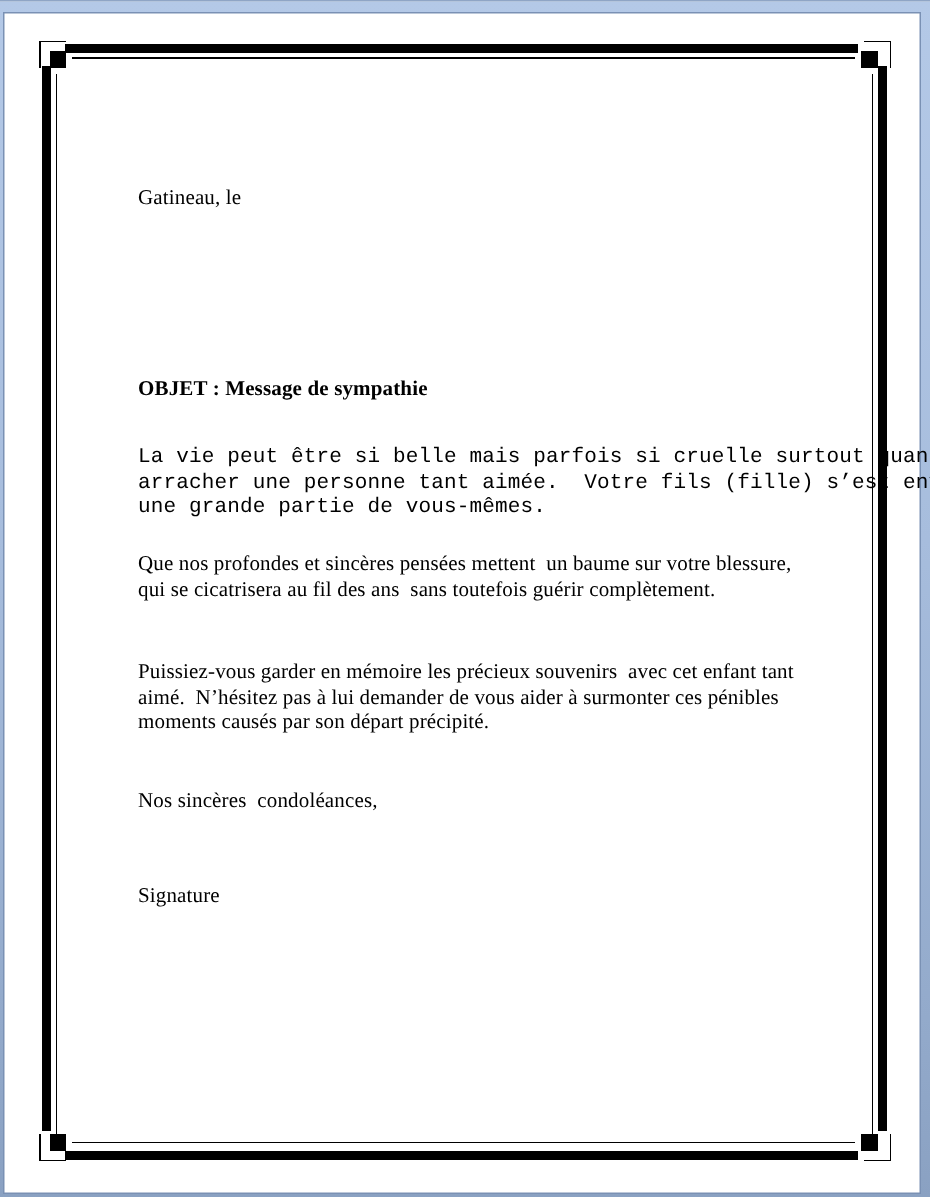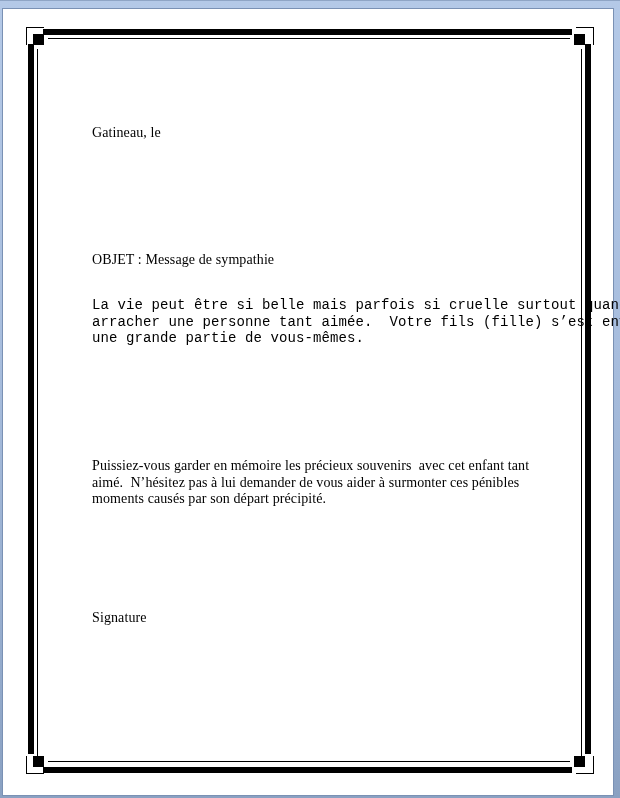--- a/index.html
+++ b/index.html
@@ -13,29 +13,29 @@
     position:absolute; left:2px; top:7px; width:610px; height:786px;
     background:#ffffff; border:1px solid #7a91b4; box-sizing:content-box;
   }
   .frame { position:absolute; left:0; top:0; z-index:2; }
   .letter { position:absolute; left:0; top:0; width:620px; height:572px; z-index:3;padding-left:27px; }
   .t {
     position:absolute; left:92px; color:#000;
     font:14px/16.5px "Liberation Serif","DejaVu Serif",serif;
     white-space:pre; letter-spacing:0.1px;
   }
-  .t.bold { font-weight:normal; }
+  .t.bold { font-weight:bold; }
   .pos-date      { top:124px; }
   .pos-recipient { top:186px; }
   .pos-subject   { top:251px; }
   .pos-p1        { top:296px;font-family:Liberation Mono, monospace; }
   .pos-p2        { top:368px; }
-  .pos-p3        { top:440px;margin-top:17px; }
+  .pos-p3        { top:440px; }
   .pos-closing   { top:526px; }
-  .pos-signature { top:589px;margin-top:20px; }
+  .pos-signature { top:589px; }
 </style>
 </head>
 <body>
 
 <div class="screen">
 
   <div class="page"></div>
 
   <svg class="frame" width="620" height="798" shape-rendering="crispEdges">
     <g fill="#000000">
@@ -65,19 +65,22 @@
       <rect x="593" y="755" width="1" height="18"></rect>
     </g>
   </svg>
 
   <div class="letter">
     <div class="t pos-date">Gatineau, le</div>
     <div class="t bold pos-subject">OBJET : Message de sympathie</div>
     <div class="t pos-p1">La vie peut être si belle mais parfois si cruelle surtout quand elle vient vous
 arracher une personne tant aimée.  Votre fils (fille) s’est envolé en apportant
 une grande partie de vous-mêmes.</div>
+    <div class="t pos-p2">Que nos profondes et sincères pensées mettent  un baume sur votre blessure,
+qui se cicatrisera au fil des ans  sans toutefois guérir complètement.</div>
     <div class="t pos-p3">Puissiez-vous garder en mémoire les précieux souvenirs  avec cet enfant tant
 aimé.  N’hésitez pas à lui demander de vous aider à surmonter ces pénibles
 moments causés par son départ précipité.</div>
+    <div class="t pos-closing">Nos sincères  condoléances,</div>
     <div class="t pos-signature">Signature</div>
   </div>
 
 </div>
 
 </body></html>

